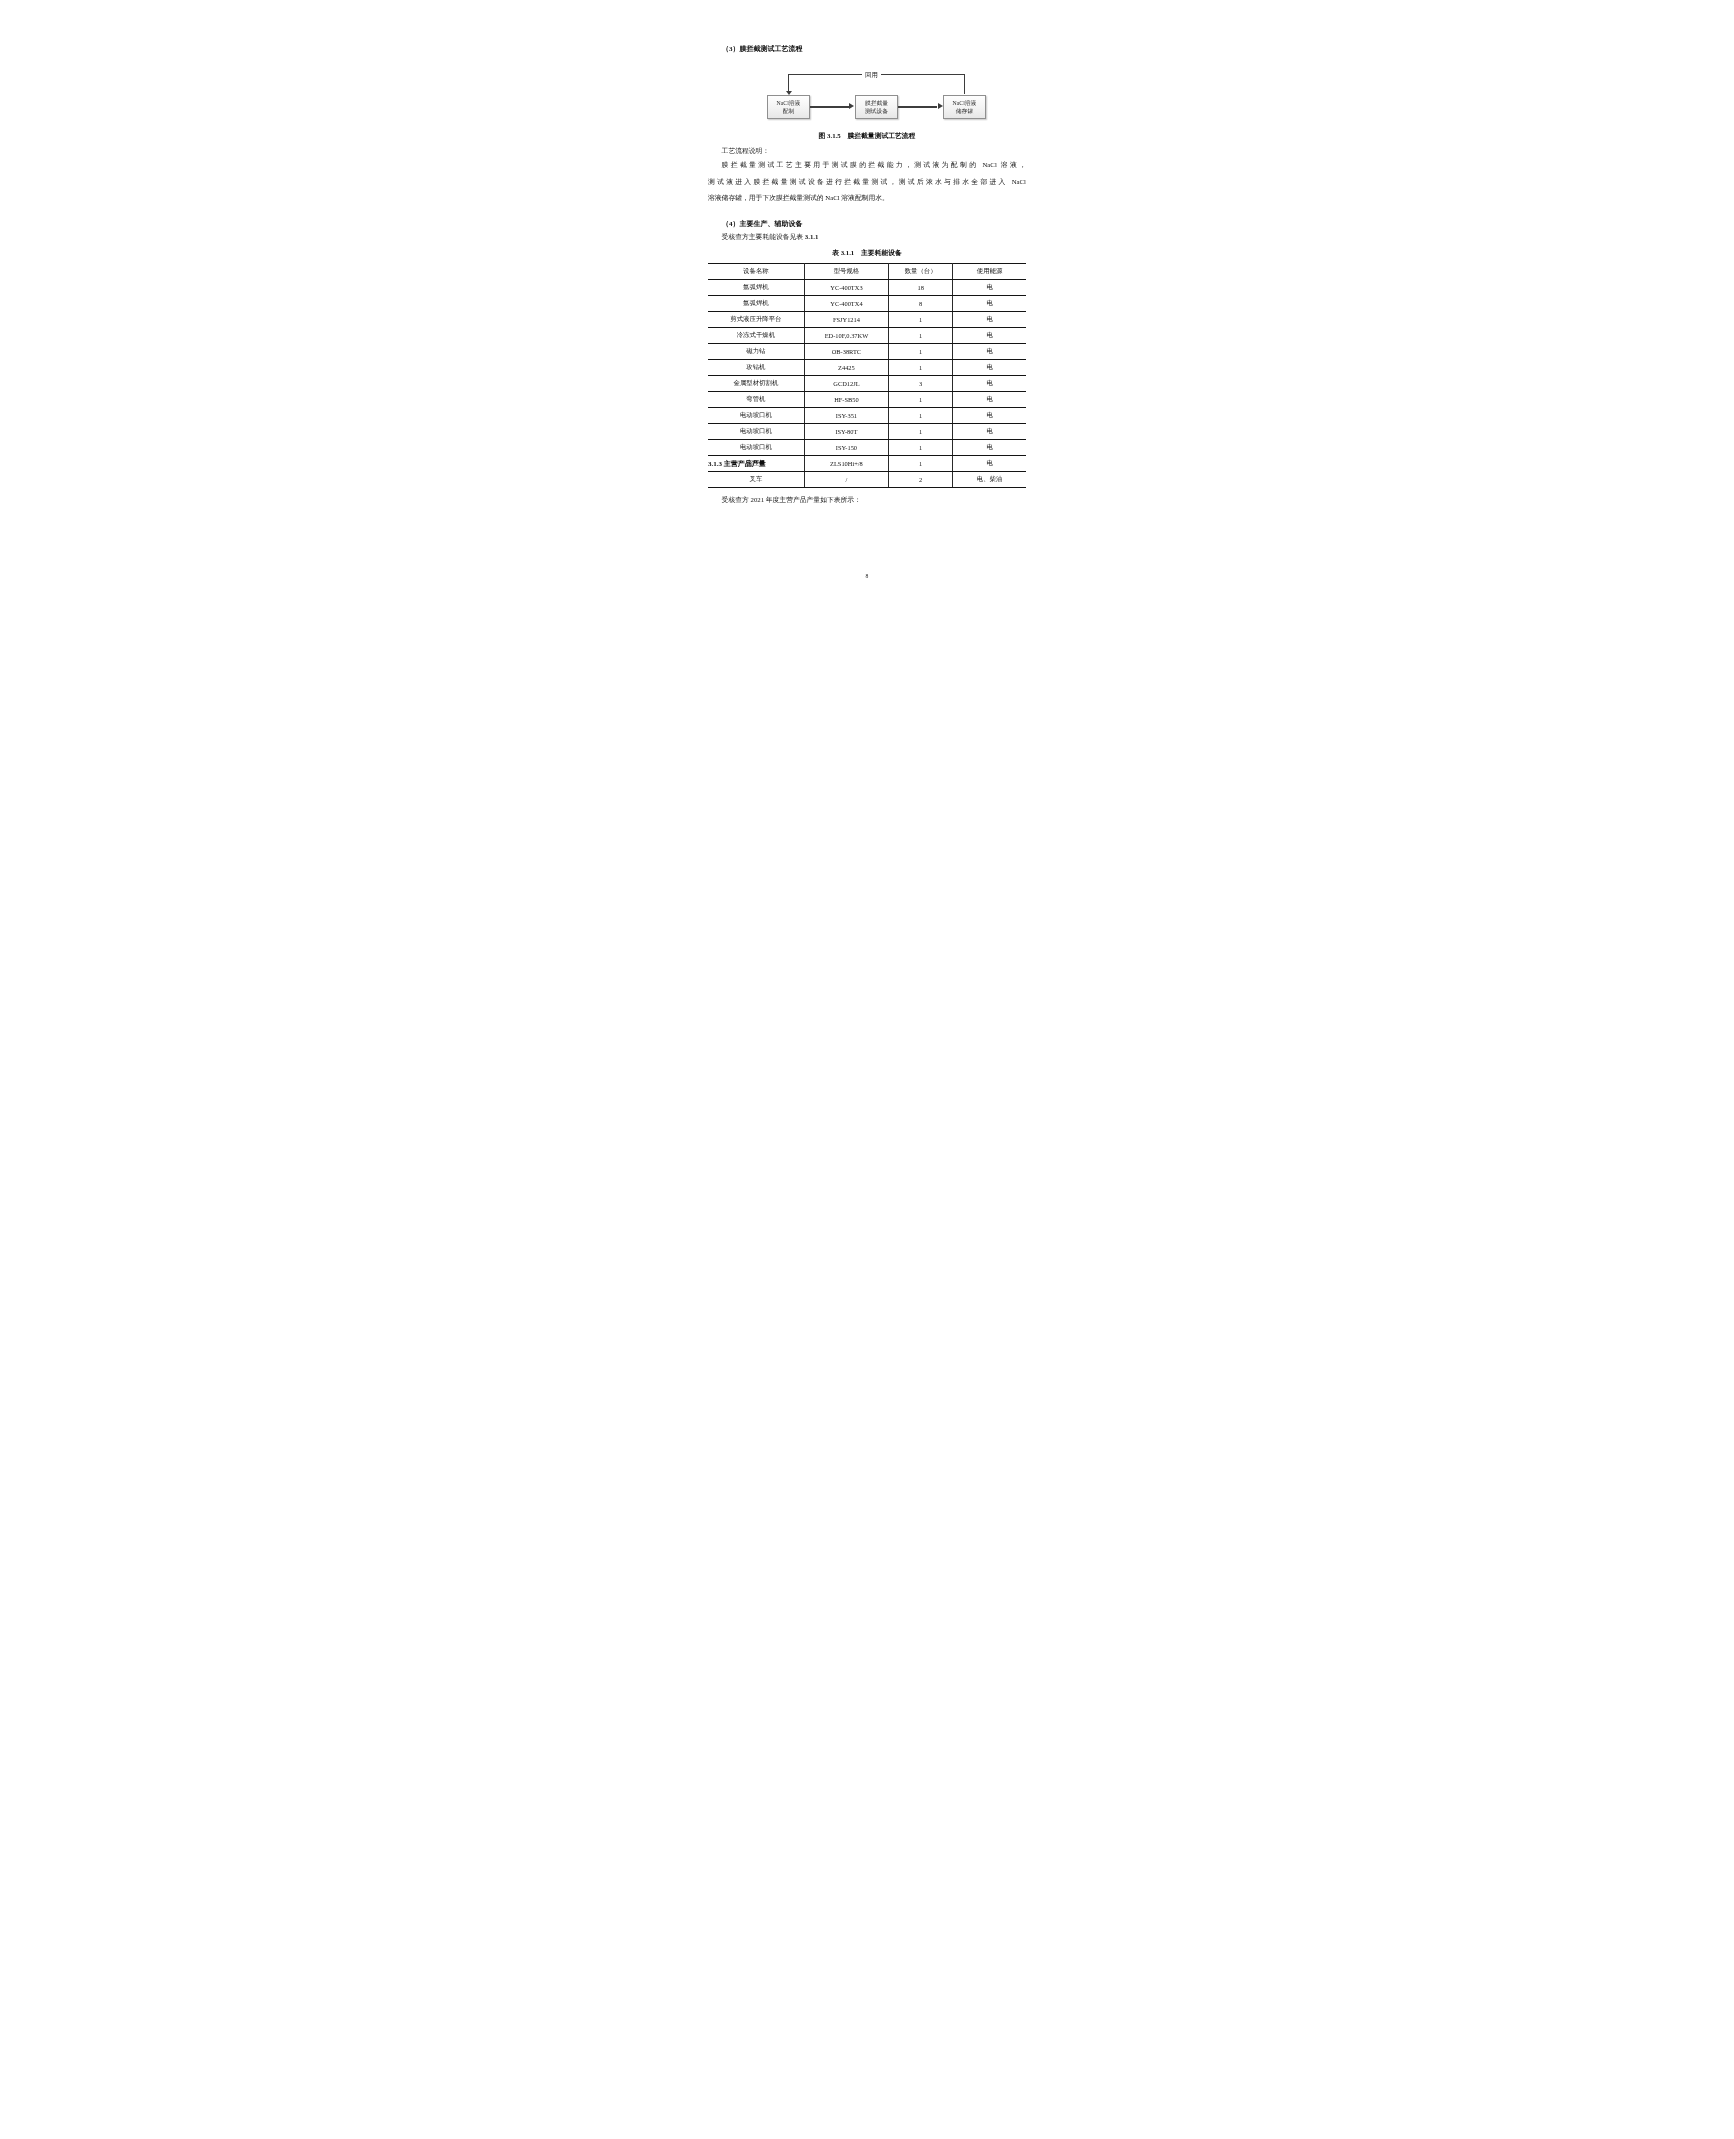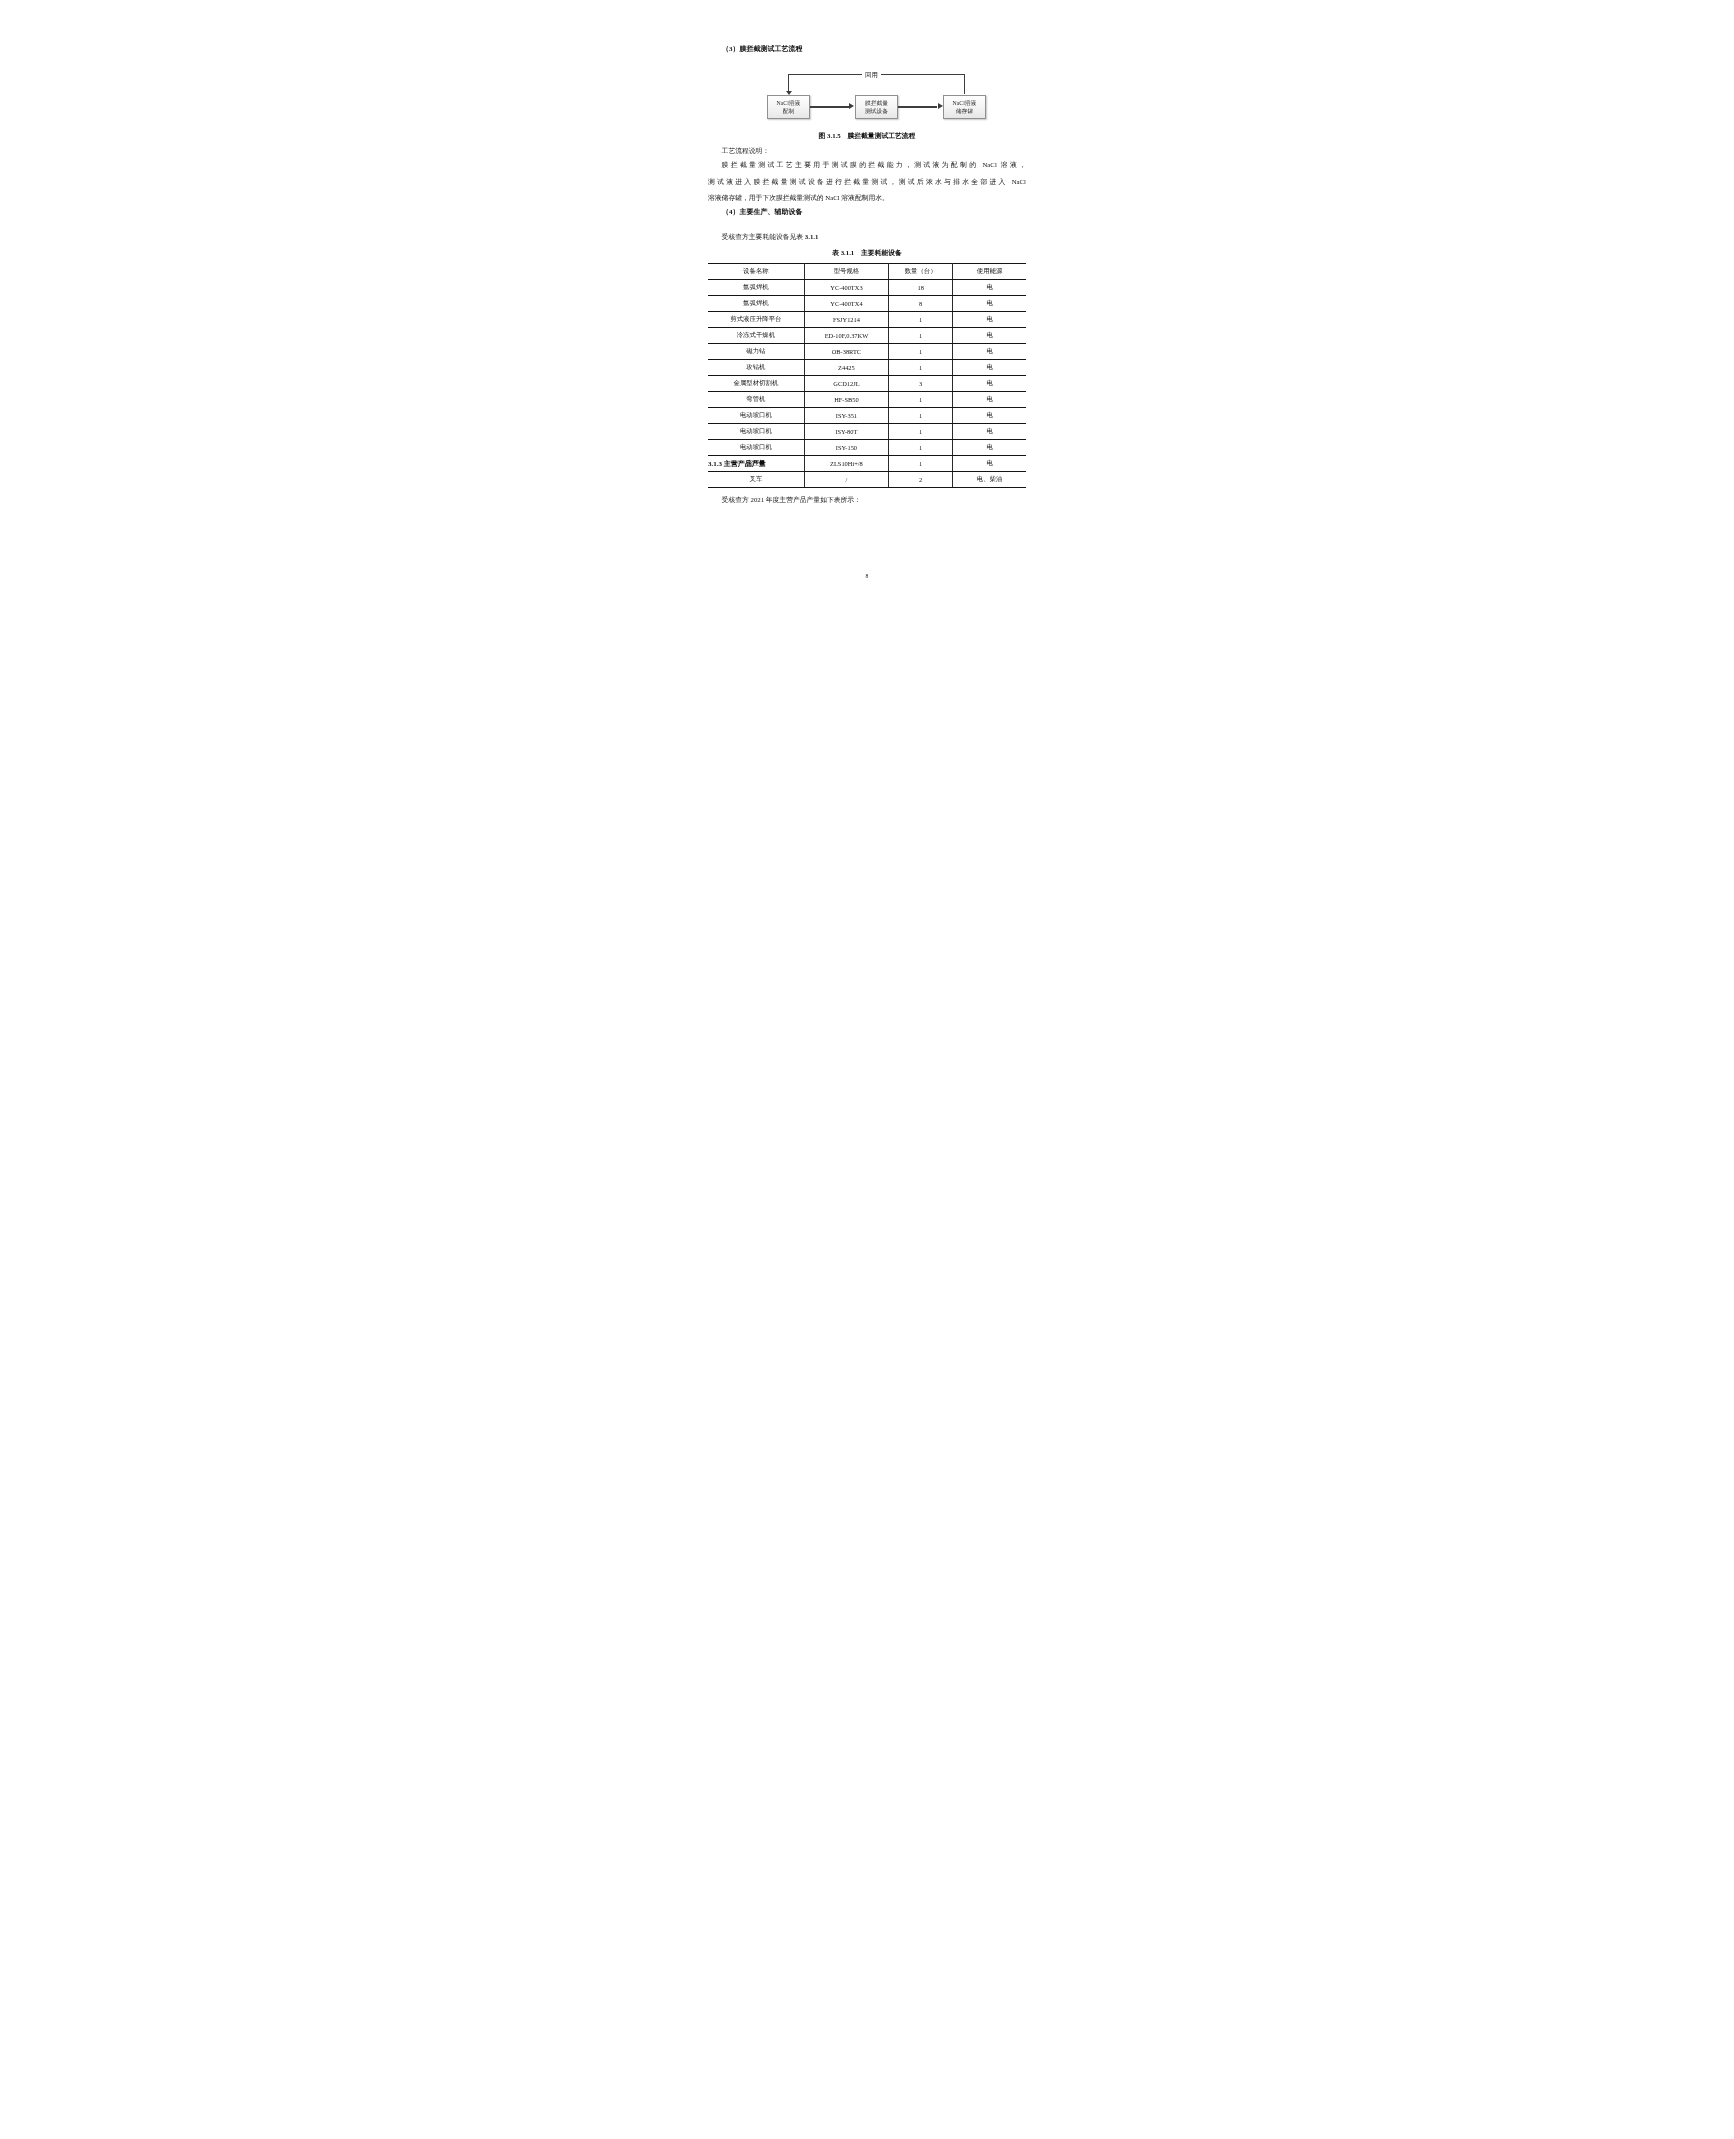--- a/index.html
+++ b/index.html
@@ -8,21 +8,21 @@
     font-family:"Liberation Serif","DejaVu Serif",serif; color:#111111;
     overflow:hidden; margin:0 auto;
   }
   
   .abs { position:absolute; }
   .heading {
     left:58px; width:318px; text-indent:2em;
     font-weight:bold; font-size:7px; line-height:9.4px; color:#0d0d0d;
   }
   #heading-membrane { top:45px; }
-  #heading-equipment { top:208px; }
+  #heading-equipment { top:220px; }
   #heading-output { top:460px; text-indent:0; }
   .body-line { left:58px; width:318px; font-size:6.8px; line-height:9.4px; color:#141414; }
   #process-note-label { top:146px; text-indent:2em; }
   #paragraph { top:157px; left:58px; width:318px; font-size:6.8px; line-height:16.6px; }
   .para-line { text-align:justify; text-align-last:justify; }
   .para-line.first { text-indent:2em; }
   .para-line.last { text-align-last:left; }
   #table-intro { top:232px; text-indent:2em; }
   #table-intro .ref { font-weight:bold; }
   #intro-output { top:495px; text-indent:2em; }

